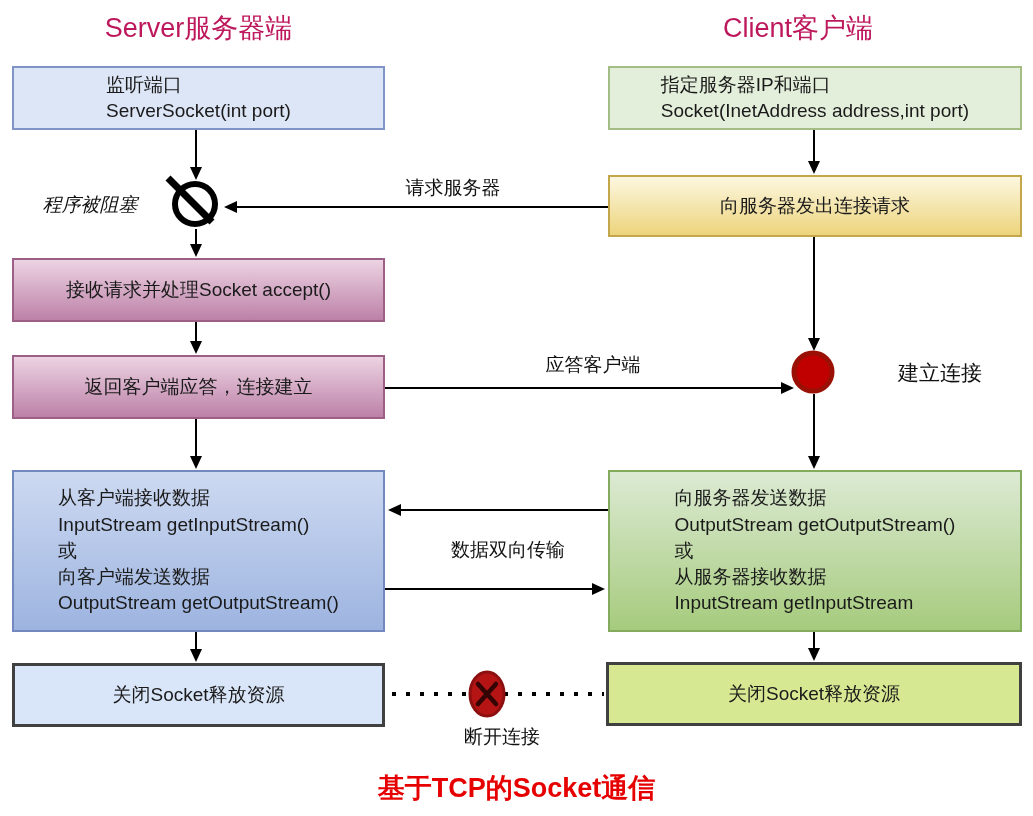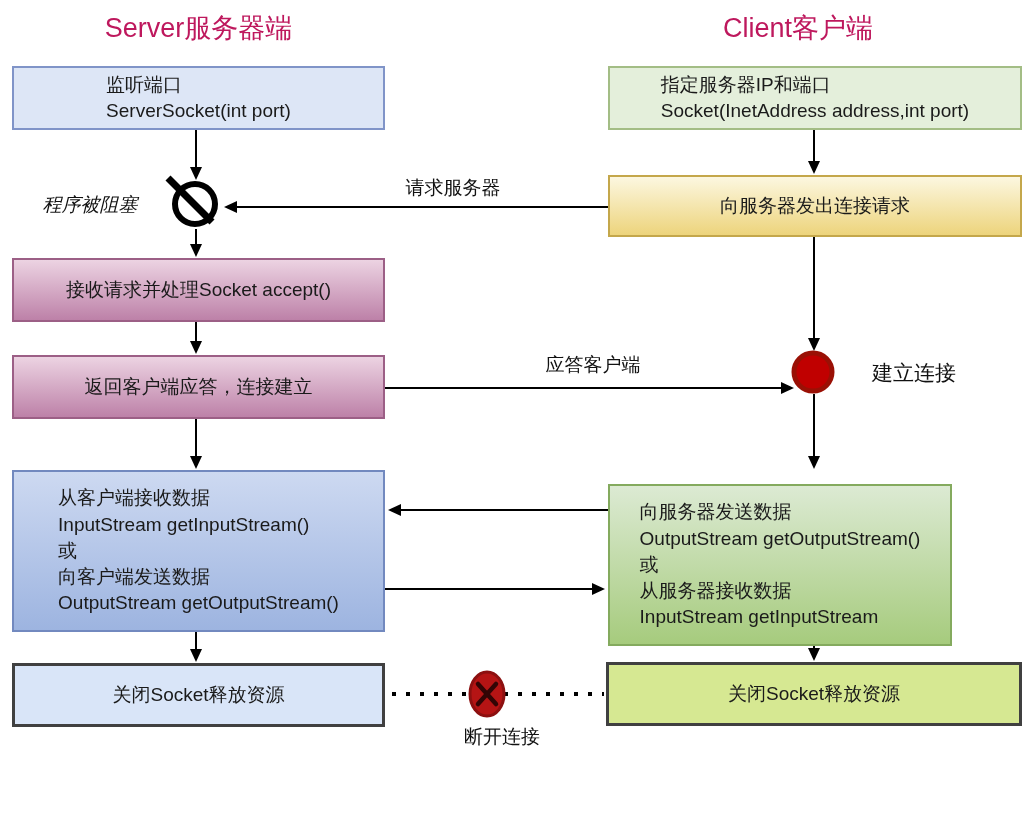--- a/index.html
+++ b/index.html
@@ -14,29 +14,29 @@
   .b-accept{left:12px;top:258px;width:373px;height:64px;
             background:linear-gradient(#ecd3e2,#bd81a8);border:2px solid #9c5f86;}
   .b-reply{left:12px;top:355px;width:373px;height:64px;
            background:linear-gradient(#ecd3e2,#bd81a8);border:2px solid #9c5f86;}
   .b-serverio{left:12px;top:470px;width:373px;height:162px;
            background:linear-gradient(#cdd9f1,#9db4e0);border:2px solid #7289bf;}
   .b-serverclose{left:12px;top:663px;width:373px;height:64px;background:#d9e5f8;border:3px solid #404040;}
   .b-socket{left:608px;top:66px;width:414px;height:64px;background:#e4efdb;border:2px solid #a3bd85;}
   .b-connect{left:608px;top:175px;width:414px;height:62px;
            background:linear-gradient(#fcf7e0,#edd47c);border:2px solid #c4a74b;}
-  .b-clientio{left:608px;top:484px;width:344px;height:162px;
+  .b-clientio{left:608px;top:470px;width:414px;height:162px;
            background:linear-gradient(#dcead3,#a6cb7d);border:2px solid #84aa5e;}
   .b-clientclose{left:606px;top:662px;width:416px;height:64px;background:#d6e892;border:3px solid #404040;}
   .t-server{left:12px;top:10px;width:373px;}
   .t-client{left:608px;top:10px;width:380px;}
   .l-blocked{left:24px;top:192px;width:132px;font-style:italic;}
   .l-request{left:388px;top:175px;width:130px;}
   .l-reply{left:528px;top:352px;width:130px;}
-  .l-established{left:872px;top:359px;width:110px;font-size:21px;text-align:left;}
+  .l-established{left:872px;top:359px;width:110px;font-size:21px;text-align:right;}
   .l-bidir{left:438px;top:537px;width:140px;}
   .l-disconnect{left:452px;top:724px;width:100px;}
   .footer{position:absolute;left:0;top:770px;width:1033px;text-align:center;
           font-size:27px;font-weight:bold;color:#e60000;}
 </style>
 </head>
 <body>
 
 <div class="stage">
 
@@ -102,15 +102,17 @@
 OutputStream getOutputStream()
 或
 从服务器接收数据
 InputStream getInputStream</div>
   <div class="box b-clientclose">关闭Socket释放资源</div>
 
   <div class="edge-label l-blocked">程序被阻塞</div>
   <div class="edge-label l-request">请求服务器</div>
   <div class="edge-label l-reply">应答客户端</div>
   <div class="edge-label l-established">建立连接</div>
+  <div class="edge-label l-bidir">数据双向传输</div>
   <div class="edge-label l-disconnect">断开连接</div>
 
+  <div class="footer">基于TCP的Socket通信</div>
 </div>
 
 </body></html>

